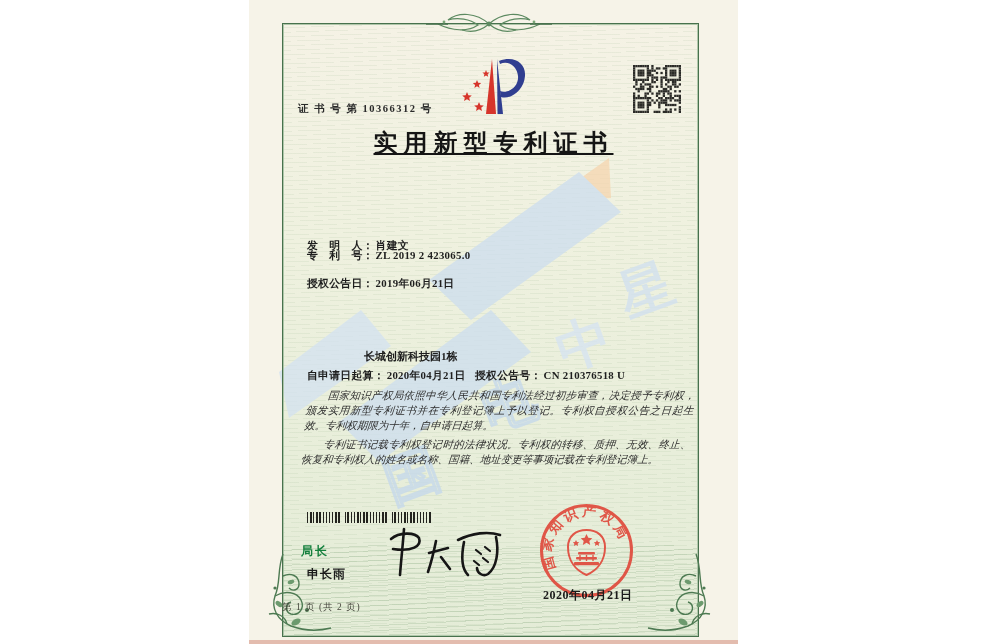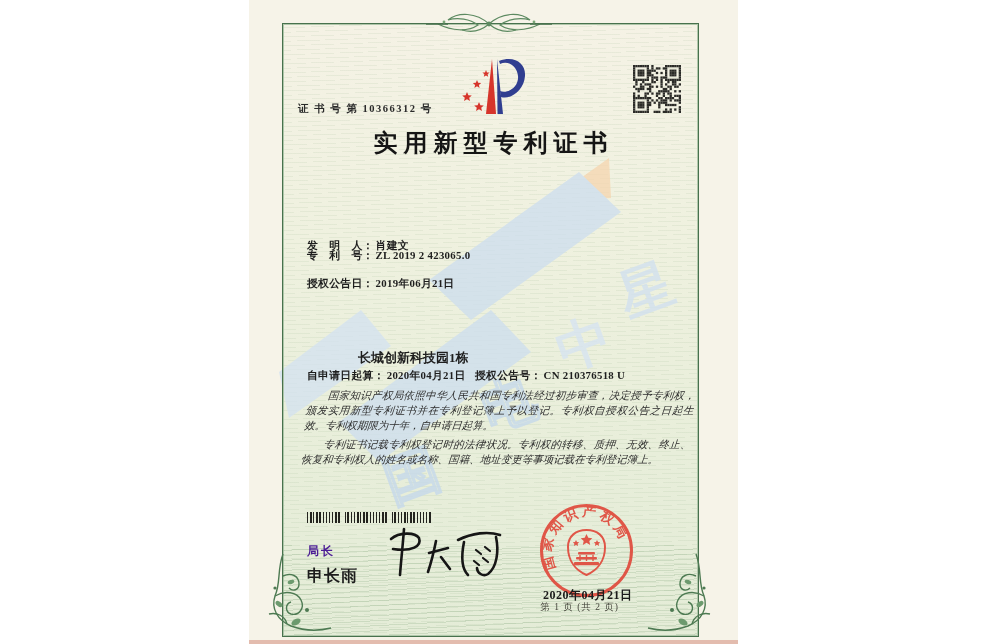--- a/index.html
+++ b/index.html
@@ -16,45 +16,45 @@
          background:repeating-linear-gradient(177deg, rgba(105,148,100,.20) 0 1px, rgba(0,0,0,0) 1px 5px);}
   .frame{position:absolute;left:33px;top:23px;width:415px;height:612px;
          border:1px solid #48714d;box-shadow:inset 0 0 0 1px rgba(163,191,160,.85);}
   .pink-strip{position:absolute;left:0;top:640px;width:100%;height:4px;background:#dfae9f;opacity:.8;}
 
   .cert-no{position:absolute;left:49px;top:62px;font-size:10.5px;letter-spacing:1.5px;
            color:#2a2a2a;font-weight:600;margin-top:40px;}
   .logo{position:absolute;left:207px;top:54px;width:70px;height:62px;}
   .qr{position:absolute;left:384px;top:65px;width:48px;height:48px;}
   .title{position:absolute;left:0;top:127px;width:100%;text-align:center;
-         font-size:24px;font-weight:bold;letter-spacing:6px;color:#151515;}
+         font-size:24px;font-weight:bold;letter-spacing:6px;color:#151515;text-decoration:underline;}
 
   .field{position:absolute;left:58px;font-size:10.8px;font-weight:600;color:#1e1e1e;
          letter-spacing:.3px;white-space:nowrap;}
   .field .fvalue{margin-left:2px;}
-  .addr2{position:absolute;left:109px;font-size:13px;font-weight:600;color:#1e1e1e;}
+  .addr2{position:absolute;left:115px;font-size:11px;font-weight:600;color:#1e1e1e;}
   .grant-no-pair{position:absolute;left:168px;top:0;}
 
   .paras{position:absolute;left:55px;top:388px;width:388px;color:#2e2e2e;
          font-size:10.5px;line-height:15.2px;font-style:italic;font-weight:500;
          text-align:justify;transform:skewX(-5deg);transform-origin:center;}
   .paras p{margin:0 0 3px 0;text-indent:21px;}
 
   .barcode{position:absolute;left:58px;top:512px;width:124px;height:11px;
          background:repeating-linear-gradient(90deg,#24241f 0 1.4px,rgba(0,0,0,0) 1.4px 2.8px,
                     #24241f 2.8px 4.6px,rgba(0,0,0,0) 4.6px 6.4px,#24241f 6.4px 7.2px,rgba(0,0,0,0) 7.2px 9.4px);}
-  .director-title{position:absolute;left:58px;top:543px;font-size:12px;font-weight:bold;
-         letter-spacing:2px;color:#4c1d95;font-family:"Liberation Sans","DejaVu Sans",sans-serif;}
-  .director-name{position:absolute;left:58px;top:566px;font-size:16px;font-weight:bold;
+  .director-title{position:absolute;left:52px;top:543px;font-size:12px;font-weight:bold;
+         letter-spacing:2px;color:#15803d;font-family:"Liberation Sans","DejaVu Sans",sans-serif;}
+  .director-name{position:absolute;left:58px;top:566px;font-size:12px;font-weight:bold;
          letter-spacing:1px;color:#1c1c1c;font-family:"Liberation Sans","DejaVu Sans",sans-serif;}
   .signature{position:absolute;left:135px;top:523px;width:125px;height:62px;}
   .seal{position:absolute;left:287px;top:500px;width:101px;height:101px;opacity:.92;}
   .seal-date{position:absolute;left:294px;top:587px;width:110px;font-size:12px;color:#1b1b1b;
          font-weight:600;letter-spacing:.5px;}
-  .page-footer{position:absolute;left:33px;top:601px;width:337px;text-align:right;
+  .page-footer{position:absolute;left:33px;top:601px;width:337px;text-align:left;
          font-size:9.5px;letter-spacing:1px;color:#45453c;}
 
   .top-ornament{position:absolute;left:175px;top:10px;width:130px;height:28px;}
   .corner-ornament{position:absolute;top:552px;width:70px;height:82px;}
   .corner-ornament.left{left:14px;}
   .corner-ornament.right{left:397px;transform:scaleX(-1);}
   .watermark{position:absolute;left:30px;top:150px;width:420px;height:360px;opacity:.8;}
 </style>
 </head>
 <body>

